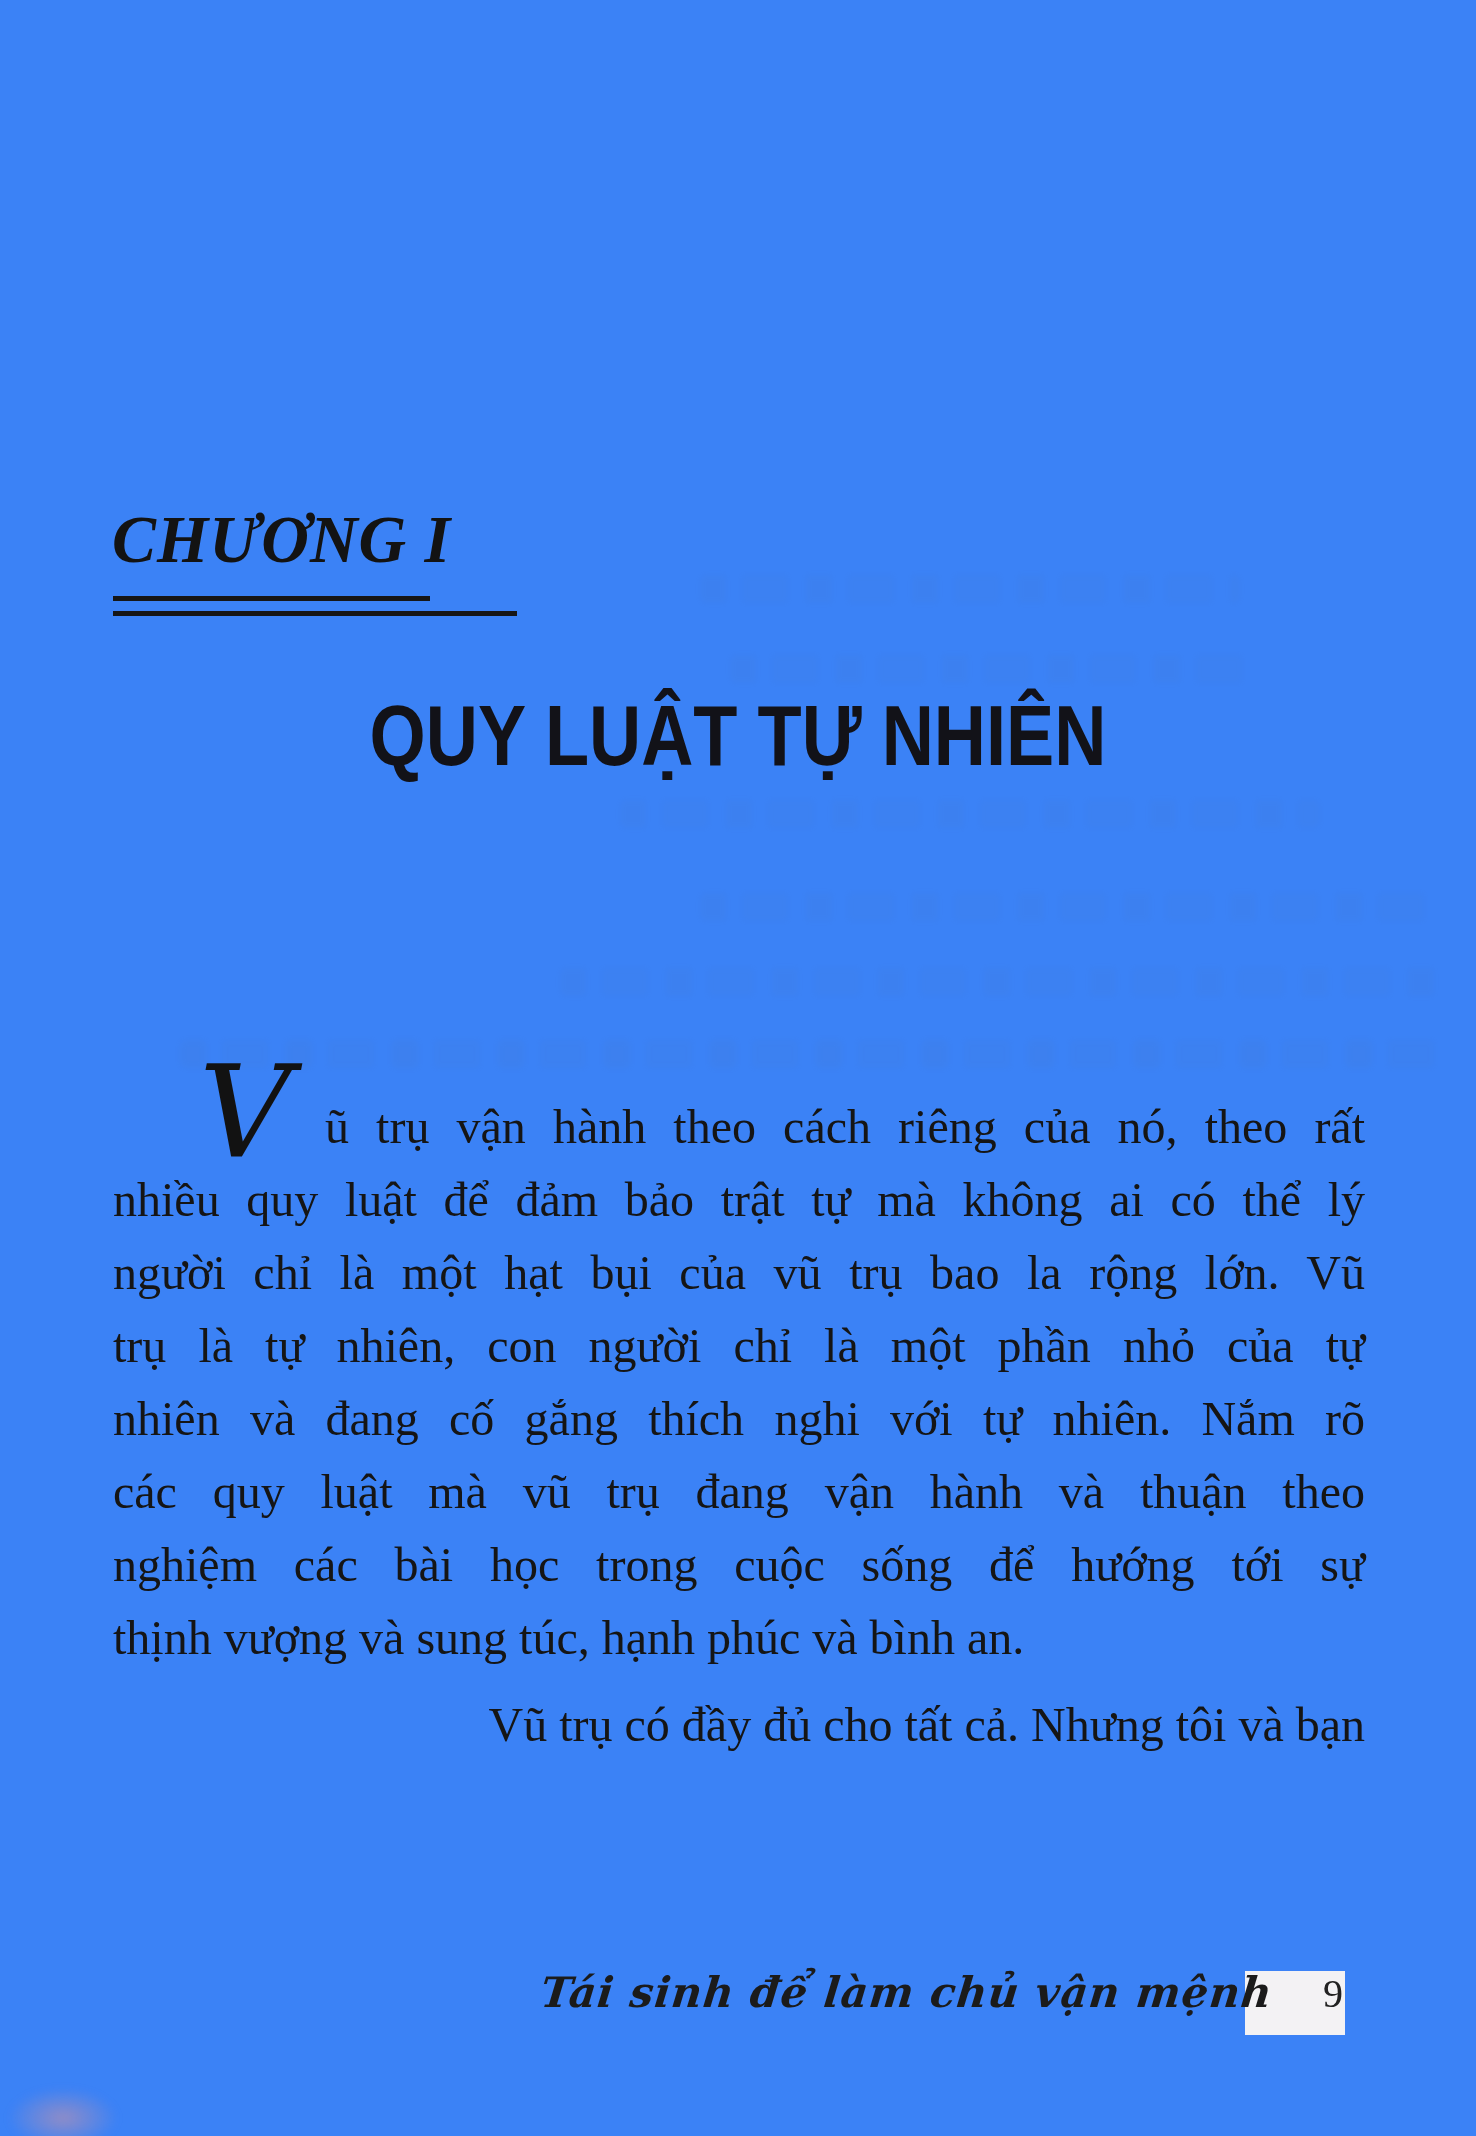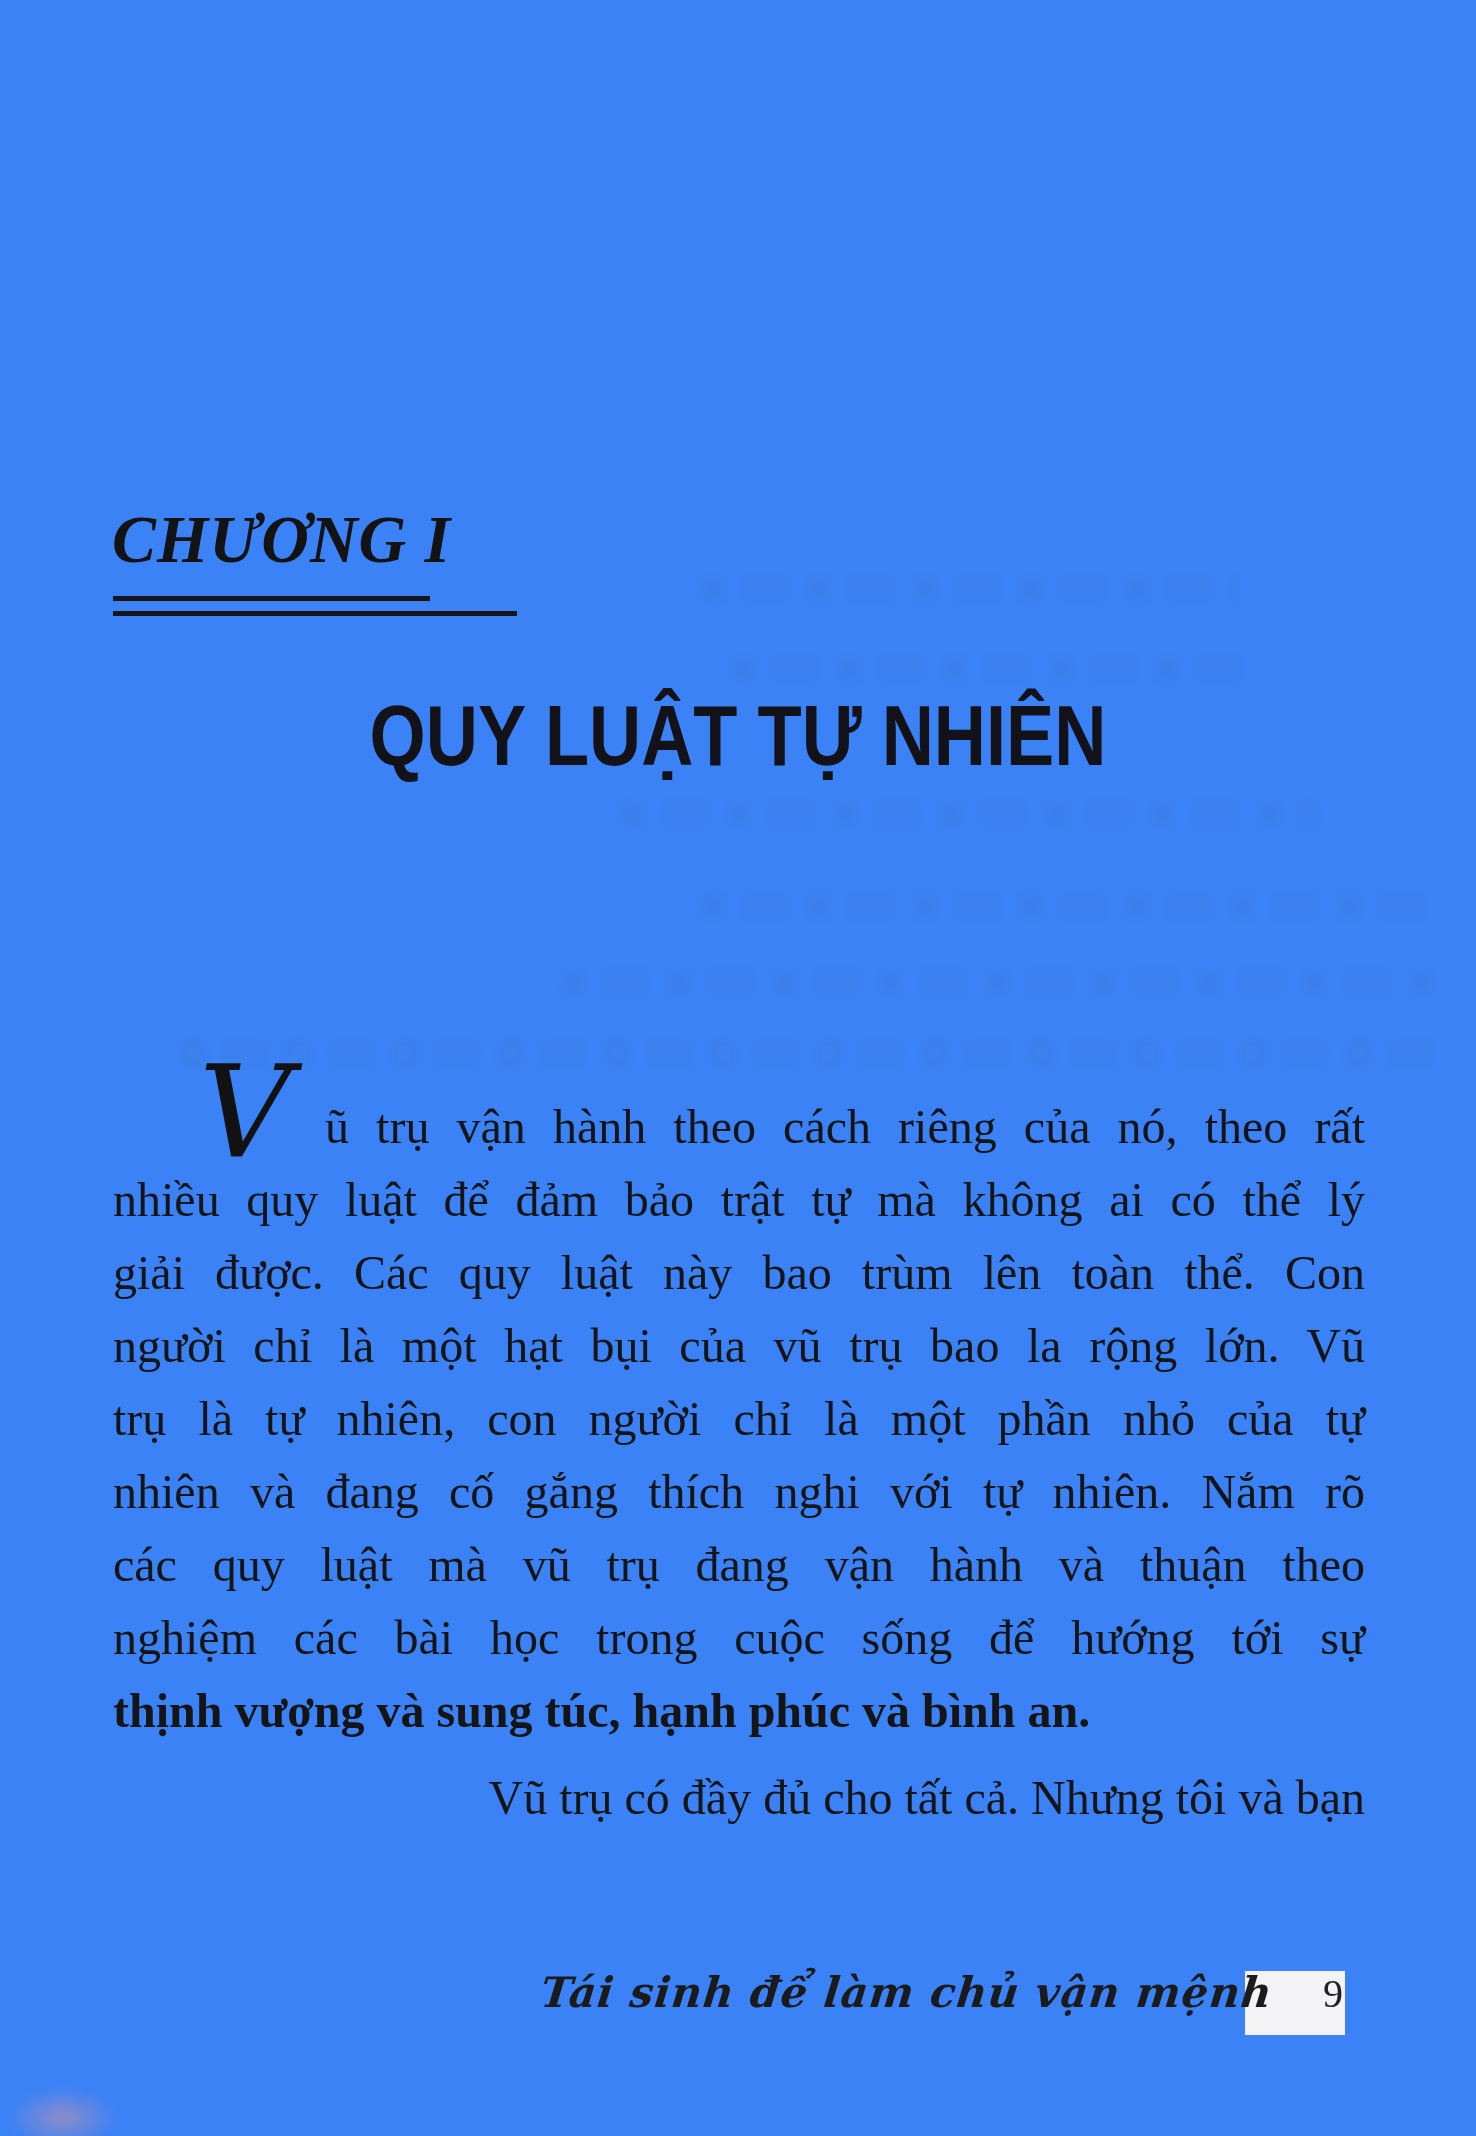--- a/index.html
+++ b/index.html
@@ -70,21 +70,21 @@
     position:absolute;left:86px;top:-42px;
     font-style:italic;font-family:"DejaVu Serif", serif;
     font-size:128px;line-height:128px;
     color:#121212;
   }
   .body-line{
     height:73px;
     text-align:justify;text-align-last:justify;
     white-space:nowrap-disabled;
   }
-  .body-line.no-justify{text-align:center;text-align-last:left;font-weight:bold;}
+  .body-line.no-justify{text-align:center;text-align-last:left;}
   .para2{
     margin-top:14px;height:73px;
     text-indent:96px;text-align:right;
   }
 
   
   .footer{
     position:absolute;right:133px;top:1968px;
     display:flex;align-items:baseline;gap:50px;
   }
@@ -130,21 +130,20 @@
   <div class="ghost g4"></div>
   <div class="ghost g5"></div>
   <div class="ghost g6"></div>
 
   <div class="body">
     <div class="first-line">
       <span class="drop-cap">V</span><span>ũ trụ vận hành theo cách riêng của nó, theo rất</span>
     </div>
     <div>
         <div class="body-line">nhiều quy luật để đảm bảo trật tự mà không ai có thể lý</div>
-        <div class="body-line">giải được. Các quy luật này bao trùm lên toàn thể. Con</div>
         <div class="body-line">người chỉ là một hạt bụi của vũ trụ bao la rộng lớn. Vũ</div>
         <div class="body-line">trụ là tự nhiên, con người chỉ là một phần nhỏ của tự</div>
         <div class="body-line">nhiên và đang cố gắng thích nghi với tự nhiên. Nắm rõ</div>
         <div class="body-line">các quy luật mà vũ trụ đang vận hành và thuận theo</div>
         <div class="body-line">nghiệm các bài học trong cuộc sống để hướng tới sự</div>
         <div class="body-line no-justify">thịnh vượng và sung túc, hạnh phúc và bình an.</div>
       </div>
     <div class="para2">Vũ trụ có đầy đủ cho tất cả. Nhưng tôi và bạn</div>
   </div>
 

